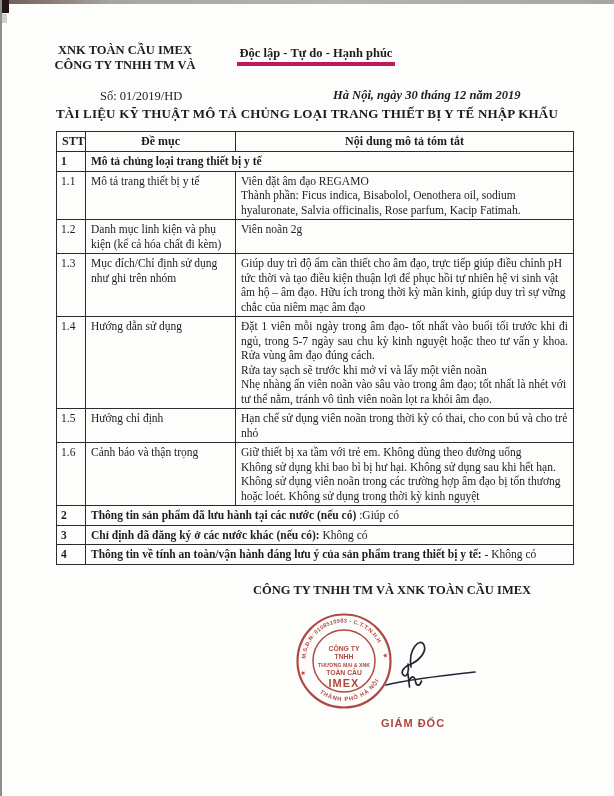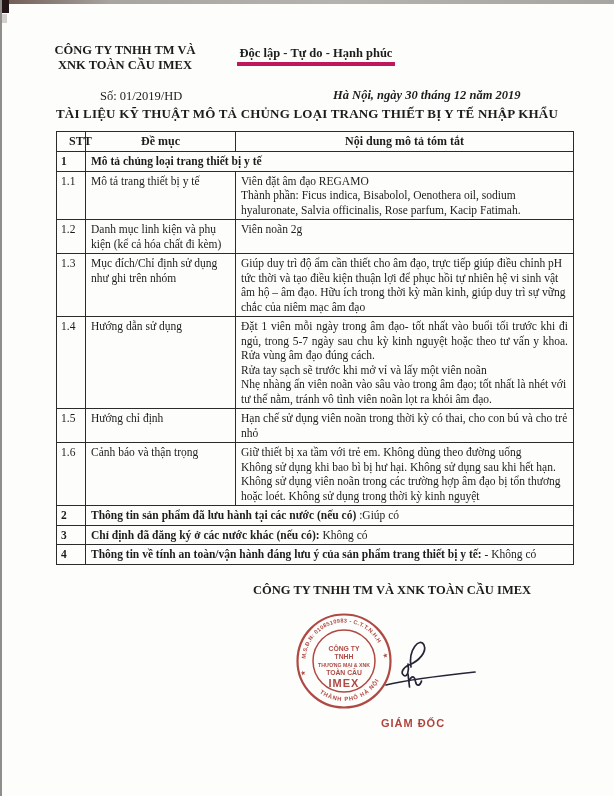--- a/index.html
+++ b/index.html
@@ -27,21 +27,21 @@
   .motto-line2{display:inline-block;font-weight:bold;line-height:14px;margin-top:2px;
     border-bottom:4px solid #be185d;padding:0 3px 2px 3px;}
   .doc-number{position:absolute;left:100px;top:89px;font-size:12.5px;}
   .date-line{position:absolute;left:333px;top:88px;font-size:12.5px;font-style:italic;font-weight:bold;}
   .doc-title{position:absolute;left:0;top:106px;width:614px;text-align:center;
     font-weight:bold;font-size:13px;letter-spacing:.2px;}
 
   
   table.doc-table{margin:131px 0 0 56px;width:517px;border-collapse:collapse;table-layout:fixed;}
   .doc-table th,.doc-table td{border:1px solid #2b2b2b;vertical-align:top;}
-  .doc-table th{font-size:12px;font-weight:bold;text-align:center;padding:2px 12px;line-height:15px;}
+  .doc-table th{font-size:12px;font-weight:bold;text-align:center;padding:2px 5px;line-height:15px;}
   .doc-table td{font-size:11.5px;line-height:14.5px;padding:2px 5px 2px 5px;}
   .doc-table td.stt{padding-left:4px;}
   .doc-table td.section-cell .lbl{font-weight:bold;}
   .doc-table tr.section-row td.stt{font-weight:bold;}
   .doc-table td.content div{text-align:justify;}
   .doc-table td.content div:last-child{text-align:left;text-align-last:left;}
 
   
   .footer-zone{position:relative;height:216px;}
   .footer-company{position:absolute;left:253px;top:18px;font-weight:bold;font-size:12.5px;white-space:nowrap;}
@@ -58,22 +58,22 @@
 <body>
 
 <div class="page">
 
   <div class="scan-top"></div>
   <div class="scan-corner"></div>
   <div class="scan-smudge"></div>
   <div class="scan-left"></div>
 
   <div class="company-block">
+    <div>XNK TOÀN CẦU IMEX</div>
     <div>CÔNG TY TNHH TM VÀ</div>
-    <div>XNK TOÀN CẦU IMEX</div>
   </div>
 
   <div class="republic-block">
     <span class="motto-line2">Độc lập - Tự do - Hạnh phúc</span>
   </div>
 
   <div class="doc-number">Số: 01/2019/HD</div>
   <div class="date-line">Hà Nội, ngày 30 tháng 12 năm 2019</div>
   <div class="doc-title">TÀI LIỆU KỸ THUẬT MÔ TẢ CHỦNG LOẠI TRANG THIẾT BỊ Y TẾ NHẬP KHẨU</div>
 

